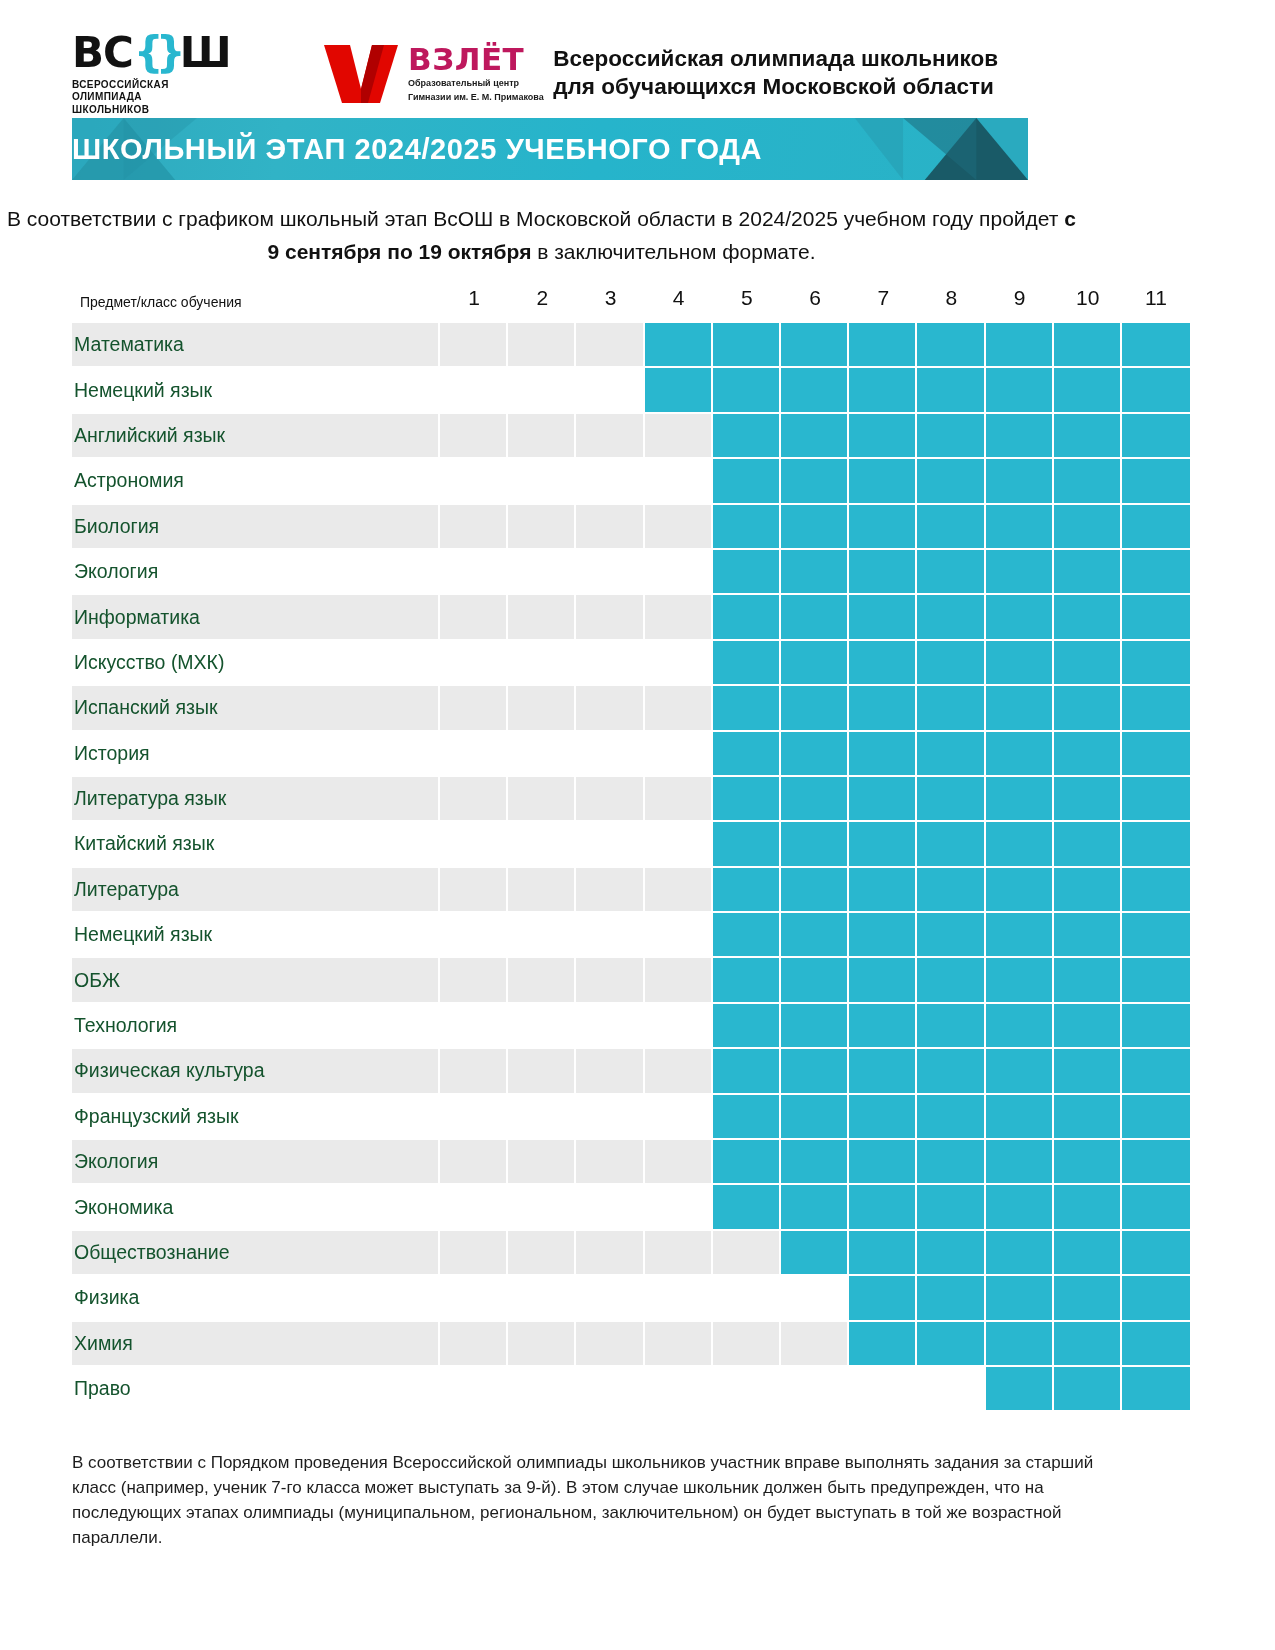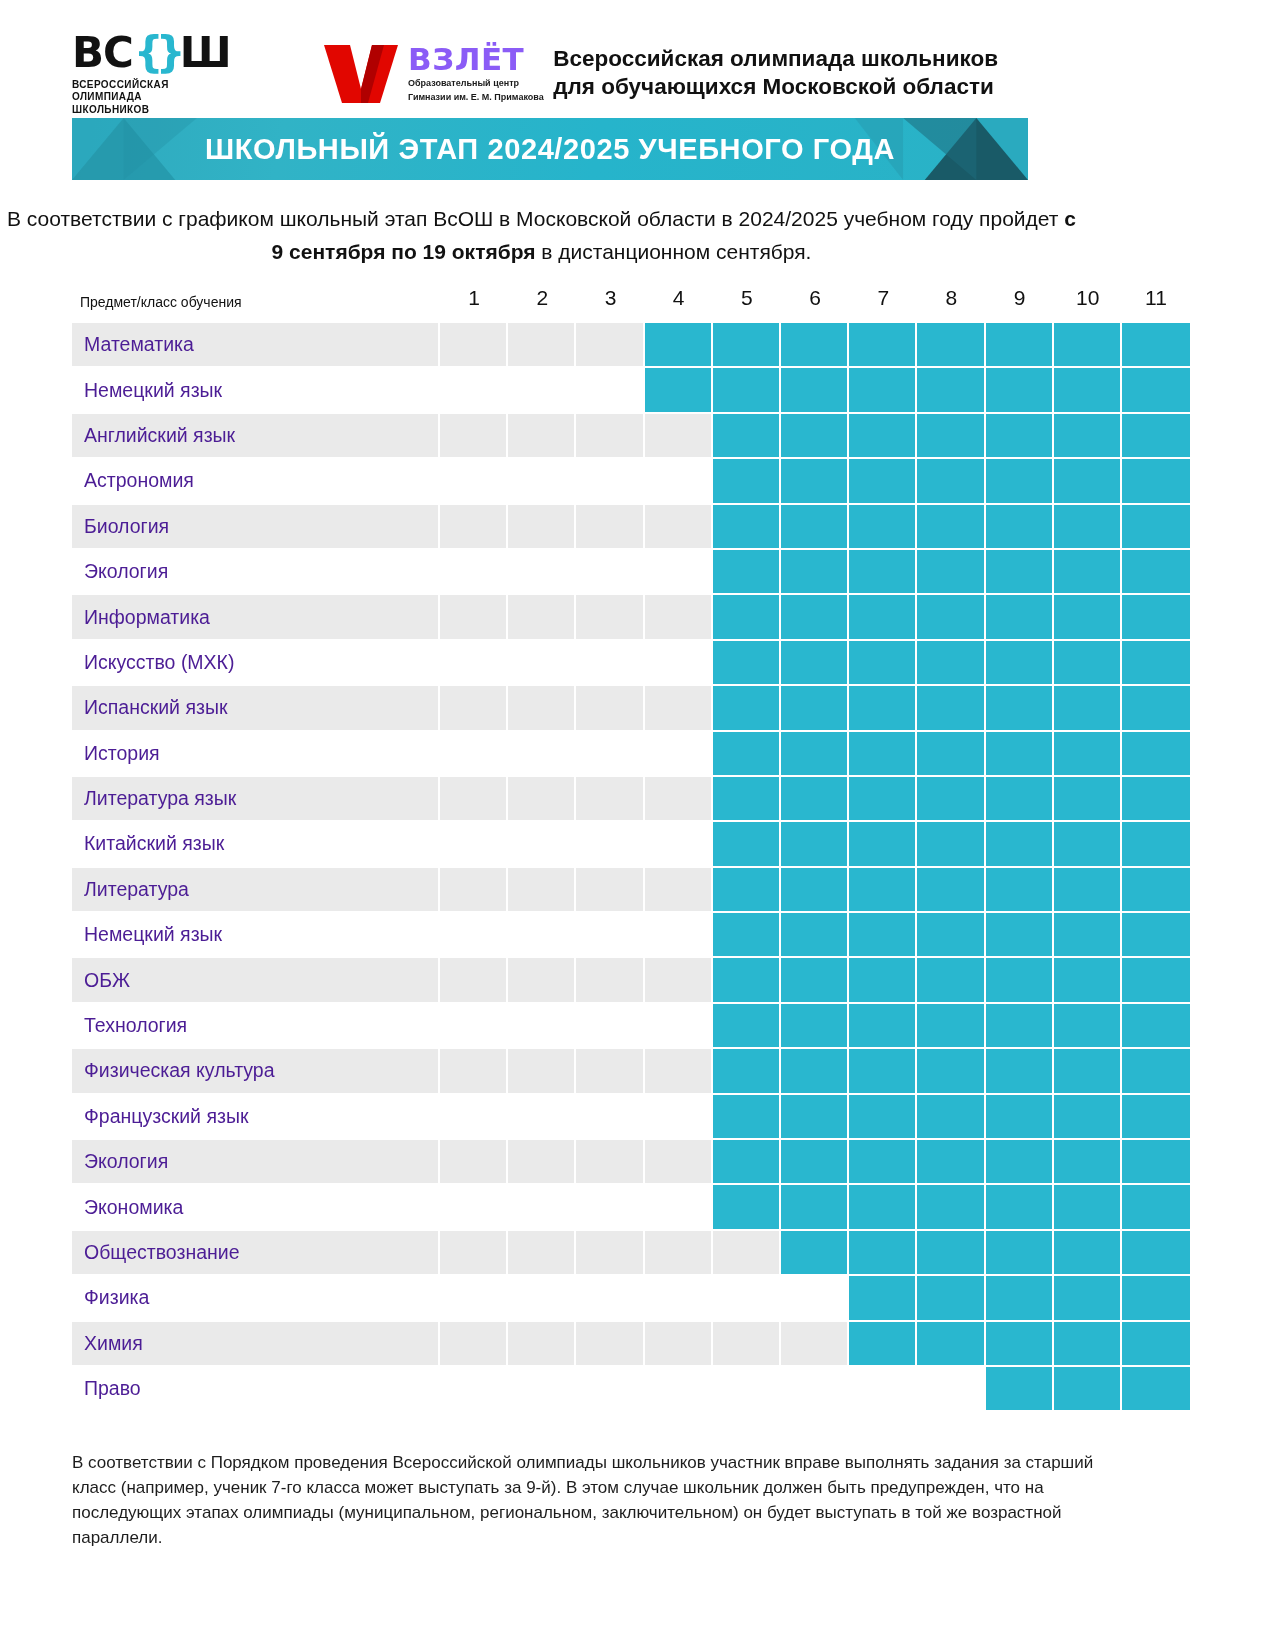--- a/index.html
+++ b/index.html
@@ -82,21 +82,21 @@
     position: relative;
     margin-right: 10px;
   }
   .vzlet-v svg { display: block; }
   .vzlet-text .vzlet-name {
     font-family: "DejaVu Sans", sans-serif;
     font-weight: 700;
     font-size: 31px;
     line-height: 32px;
     letter-spacing: 0.5px;
-    color: #8b5cf6;
+    color: #be185d;
   }
   .vzlet-text .vzlet-tag {
     font-size: 9px;
     font-weight: 700;
     line-height: 11.5px;
     color: #1a1a1a;
     margin-top: 3px;
   }
 
   .header-title {
@@ -112,21 +112,21 @@
 
   
   .banner {
     position: relative;
     margin: 18px 55px 0 72px;
     height: 62px;
     background: linear-gradient(100deg, #2fa9bd 0%, #31b3c6 22%, #26b4cb 55%, #2ab2c6 100%);
     overflow: hidden;
     display: flex;
     align-items: center;
-    justify-content: center;
+    justify-content: flex-start;
   }
   .banner svg.deco {
     position: absolute;
     top: 0; left: 0;
     width: 100%;
     height: 100%;
     pointer-events: none;
   }
   .banner-title {
     position: relative;
@@ -181,24 +181,24 @@
     height: 43.4px;
     padding: 0;
     border-right: 2px solid #ffffff;
     border-bottom: 2px solid #ffffff;
   }
   tbody td:last-child { border-right: none; }
   tbody tr:last-child td { border-bottom: none; }
 
   tbody td.name {
     border-right: 2px solid #ffffff;
-    padding-left: 12px;
+    padding-left: 2px;
     font-size: 19.5px;
     font-weight: 400;
-    color: #4c1d95;
+    color: #14532d;
     white-space: nowrap;
   }
   tbody tr.alt td.cell.off,
   tbody tr.alt td.name { background: #eaeaea; }
   tbody tr.plain td.cell.off,
   tbody tr.plain td.name { background: #ffffff; }
   tbody td.cell.on { background: #29b7cf; }
 
   
   .footnote {
@@ -257,21 +257,21 @@
       <polygon points="62,0 150,0 62,62" fill="#238fa3" opacity="0.35"></polygon>
       <polygon points="1148,0 1086,0 1148,62" fill="#2aa8bd" opacity="0.85"></polygon>
       <polygon points="1148,62 1086,0 1024,62" fill="#17505c" opacity="0.9"></polygon>
       <polygon points="1086,0 998,0 1086,62" fill="#1d6c7c" opacity="0.55"></polygon>
       <polygon points="998,0 940,0 998,62" fill="#248fa2" opacity="0.35"></polygon>
     </svg>
     <div class="banner-title">ШКОЛЬНЫЙ ЭТАП 2024/2025 УЧЕБНОГО ГОДА</div>
   </div>
 
   <p class="intro">
-    <span>В соответствии с графиком школьный этап ВсОШ в Московской области в 2024/2025 учебном году пройдет </span><b>с 9 сентября по 19 октября</b><span> в дистанционном сентября.</span>
+    <span>В соответствии с графиком школьный этап ВсОШ в Московской области в 2024/2025 учебном году пройдет </span><b>с 9 сентября по 19 октября</b><span> в заключительном формате.</span>
   </p>
 
   <div class="table-wrap">
     <table class="grid">
       <colgroup>
         <col class="subject">
         <col class="grade">
           <col class="grade">
           <col class="grade">
           <col class="grade">

